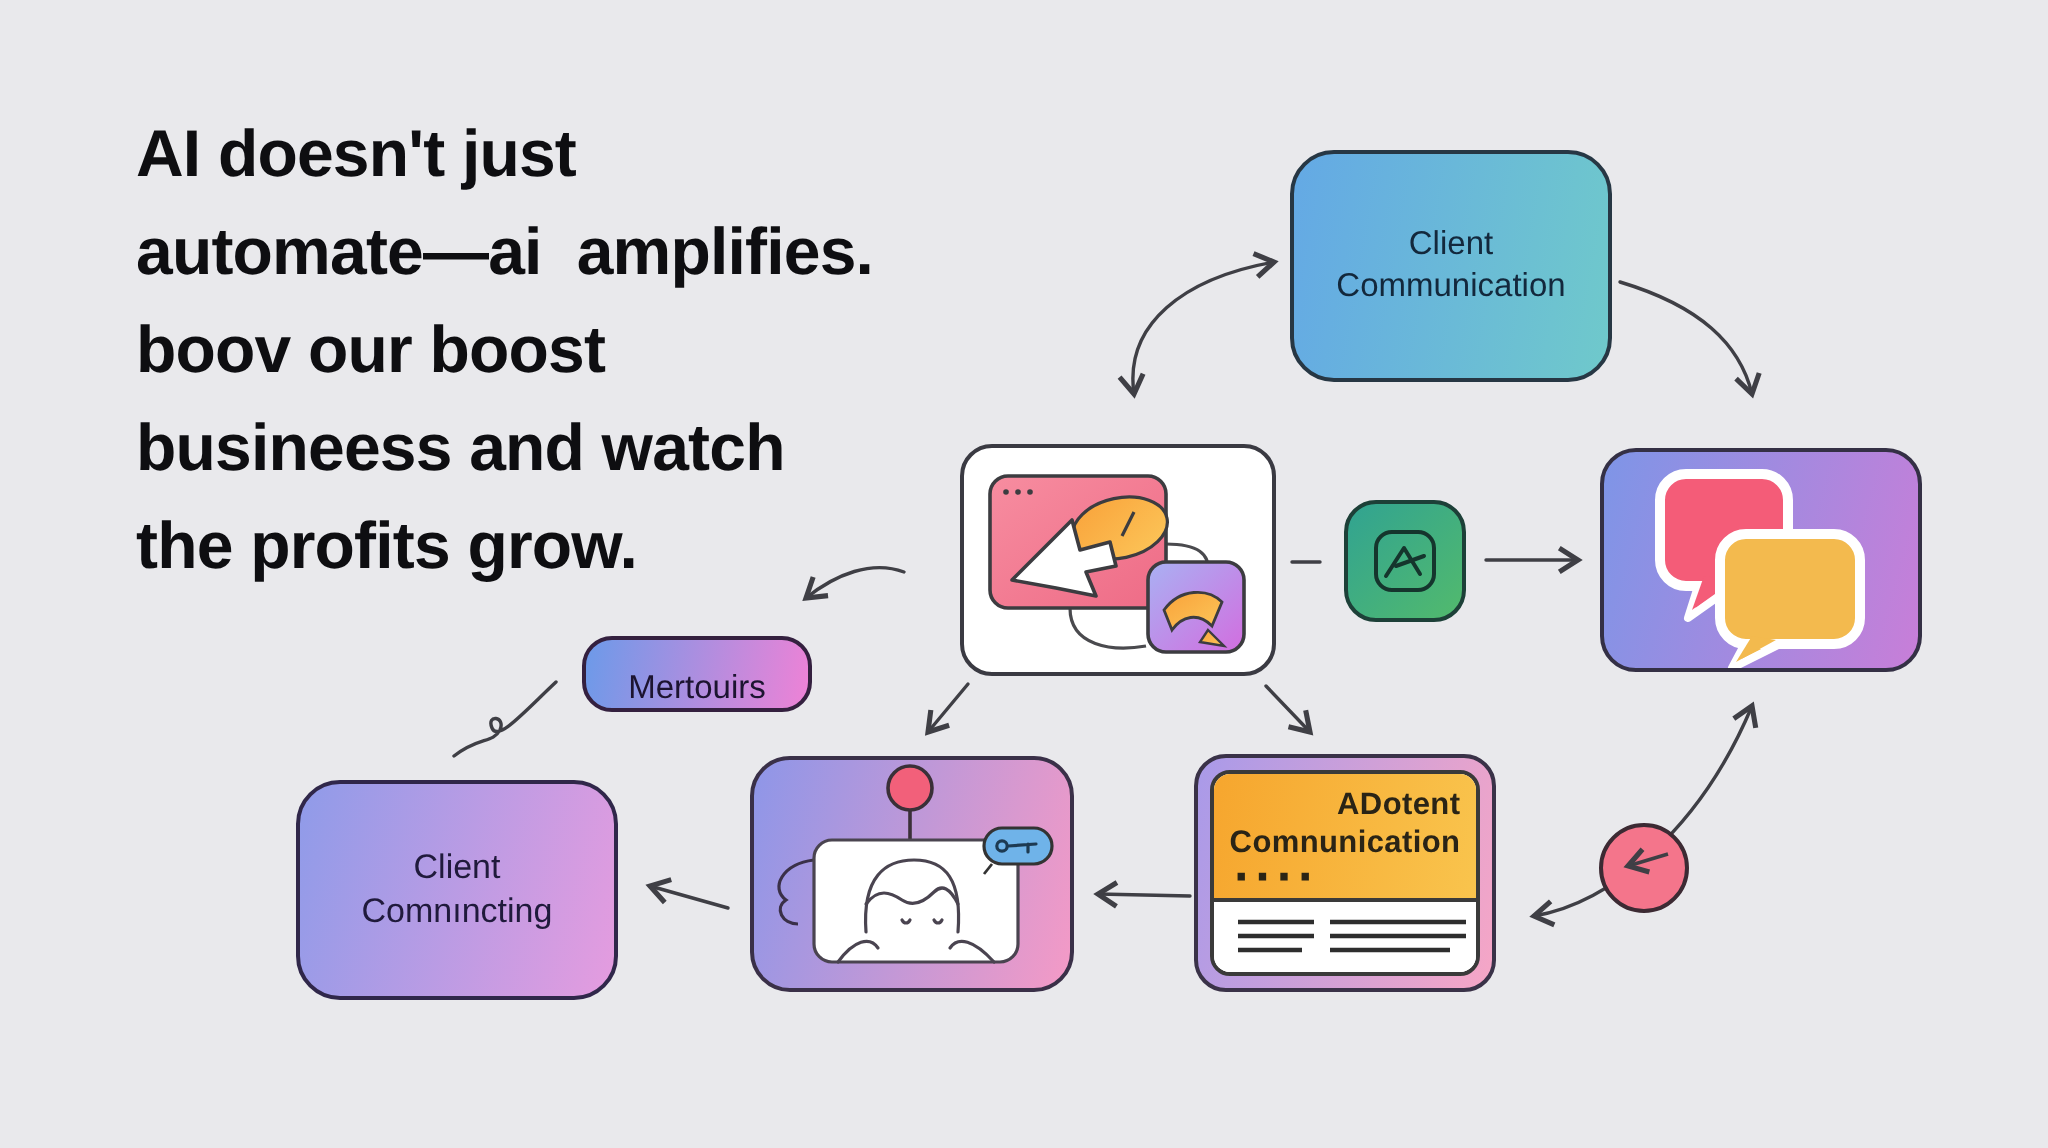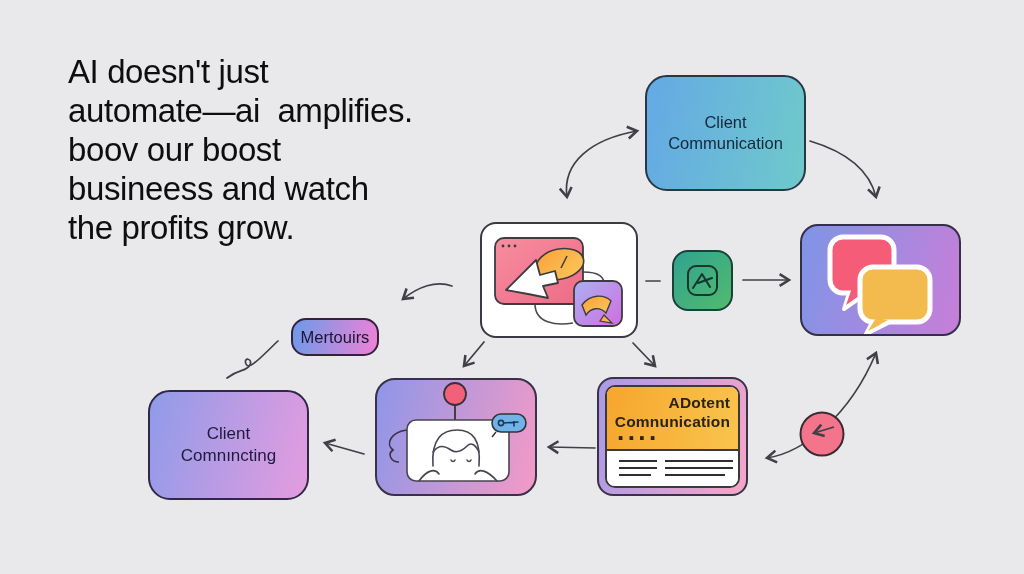--- a/index.html
+++ b/index.html
@@ -1,25 +1,25 @@
 <!DOCTYPE html>
 <html><head>
 <meta charset="utf-8">
 <style>
   html,body{margin:0;padding:0;background:#dcdcdf;}
   .canvas{position:relative;width:1024px;height:574px;background:#e9e9ec;overflow:hidden;
           font-family:"Liberation Sans",sans-serif;}
-  .headline{position:absolute;left:68px;top:52px;width:440px;font-size:33px;line-height:39px;
-            font-weight:400;letter-spacing:-0.4px;color:#0e0e11;white-space:pre-wrap;}
+  .headline{position:absolute;left:68px;top:52px;width:440px;font-size:33px;line-height:49px;
+            font-weight:700;letter-spacing:-0.4px;color:#0e0e11;white-space:pre-wrap;}
   .node{position:absolute;display:flex;align-items:center;justify-content:center;text-align:center;
         font-weight:400;white-space:pre-line;box-sizing:border-box;}
   #topBox{left:645px;top:75px;width:161px;height:116px;border:2px solid #273744;border-radius:22px;
           background:linear-gradient(100deg,#64a9e5,#6fc9cb);font-size:16.5px;line-height:21px;color:#13283c;}
-  #metricsPill{left:291px;top:318px;width:88px;height:38px;border:2px solid #34203f;border-radius:15px;
-          background:linear-gradient(100deg,#6c9ae9,#ee82d6);font-size:16.5px;color:#1c1430;}
+  #metricsPill{left:291px;top:318px;width:115px;height:38px;border:2px solid #34203f;border-radius:15px;
+          background:linear-gradient(100deg,#6c9ae9,#ee82d6);font-size:16.5px;color:#1c1430;align-items:flex-end;}
   #leftBox{left:148px;top:390px;width:161px;height:110px;border:2px solid #30274a;border-radius:22px;
           background:linear-gradient(105deg,#8f9be9,#e59cdf);font-size:17px;line-height:22px;color:#201a3c;}
   #centerCard{position:absolute;left:480px;top:222px;width:158px;height:116px;background:#ffffff;
           border:2px solid #3a3a42;border-radius:16px;box-sizing:border-box;}
   #appIcon{position:absolute;left:672px;top:250px;width:61px;height:61px;border:2px solid #1d4038;
           border-radius:16px;background:linear-gradient(135deg,#31a391,#52ba6d);box-sizing:border-box;}
   #chatCard{position:absolute;left:800px;top:224px;width:161px;height:112px;border:2px solid #343045;
           border-radius:18px;background:linear-gradient(105deg,#7e95e7,#c87ed8);box-sizing:border-box;overflow:hidden;}
   #faceCard{position:absolute;left:375px;top:378px;width:162px;height:118px;border:2px solid #3a3048;
           border-radius:20px;background:linear-gradient(105deg,#8e96e8,#f49ac6);box-sizing:border-box;}

